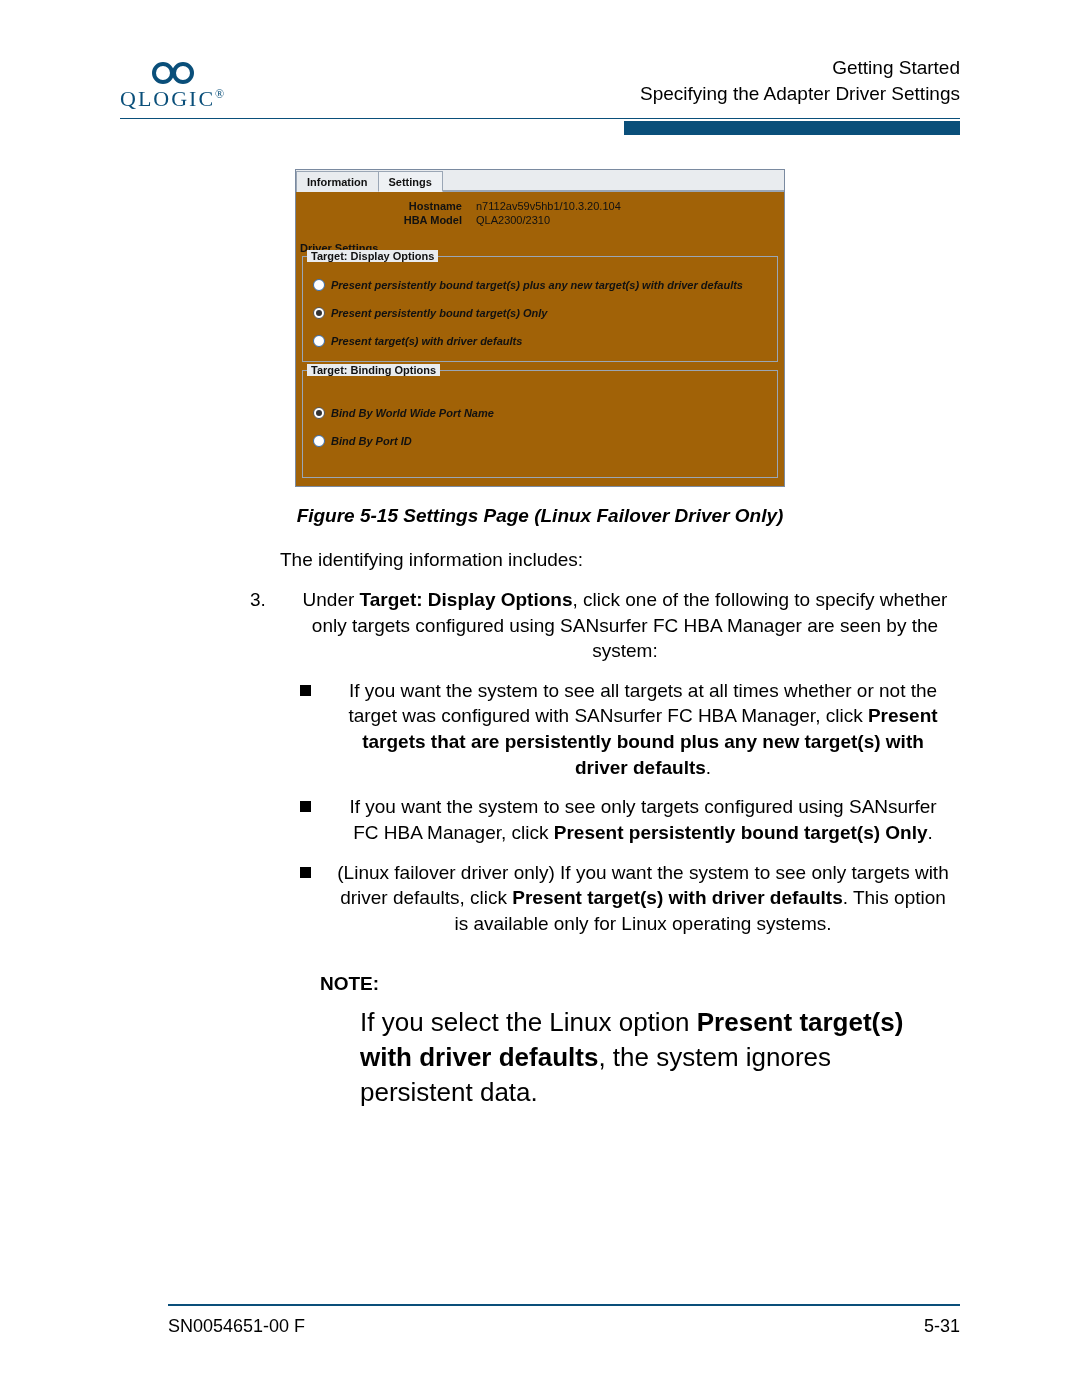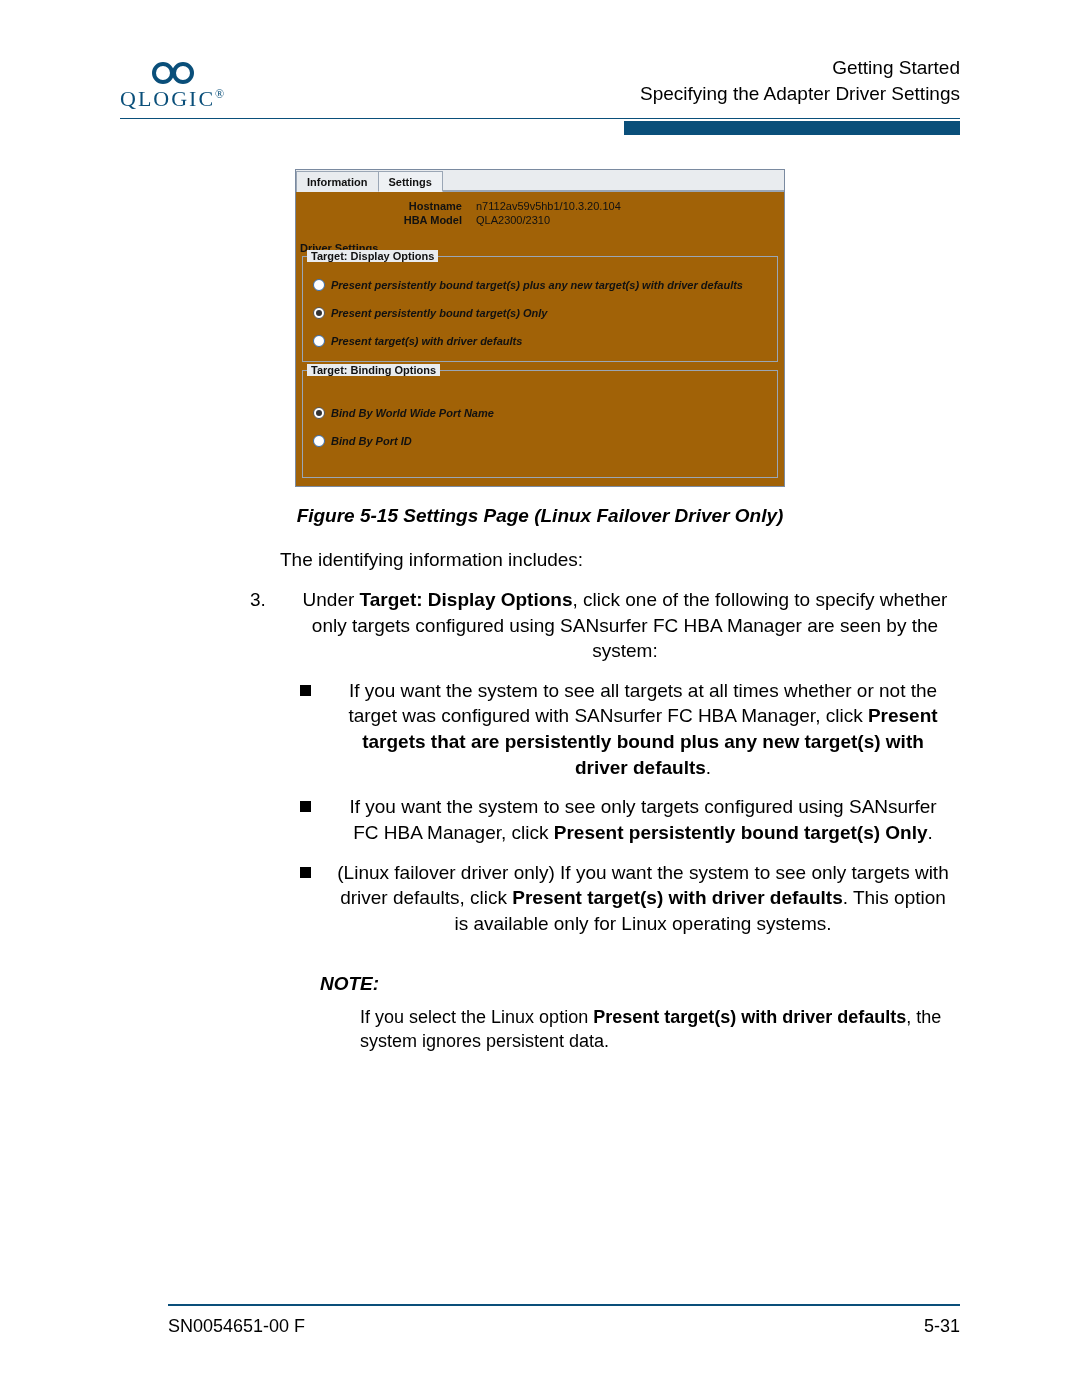--- a/index.html
+++ b/index.html
@@ -42,22 +42,22 @@
   .body-text { font-size: 19px; line-height: 1.35; margin-left: 160px; margin-right: 10px; }
   .intro { margin-bottom: 14px; }
   ul.square { list-style: none; padding-left: 0; margin-left: 32px; }
   ul.square > li { position: relative; padding-left: 36px; margin-bottom: 14px; }
   ul.square > li::before { content: ""; position: absolute; left: 0; top: 7px; width: 11px; height: 11px; background: #000; }
   .step-row { display: flex; gap: 26px; margin-top: 10px; margin-left: -30px; }
   .step-num { font-size: 19px; min-width: 24px; }
   .step-body { flex: 1; font-size: 19px; line-height: 1.35; text-align: center; }
 
   .note-block { margin-top: 22px; margin-left: 200px; margin-right: 10px; }
-  .note-head { font-style: italic; font-weight: bold; font-size: 19px; margin-bottom: 10px; }
-  .note-body { font-size: 18px; line-height: 1.35; margin-left: 40px; }
+  .note-head { font-weight: bold; font-size: 19px; margin-bottom: 10px; }
+  .note-body { font-size: 26px; line-height: 1.35; margin-left: 40px; }
 
   .footer { position: absolute; left: 120px; right: 120px; bottom: 60px; margin-left: 48px; }
   .footer-rule { height: 2px; background: #0a4f7a; margin-bottom: 10px; }
   .footer-row { display: flex; justify-content: space-between; font-size: 18px; }
 </style>
 </head>
 <body>
 
 <div class="page">
 

